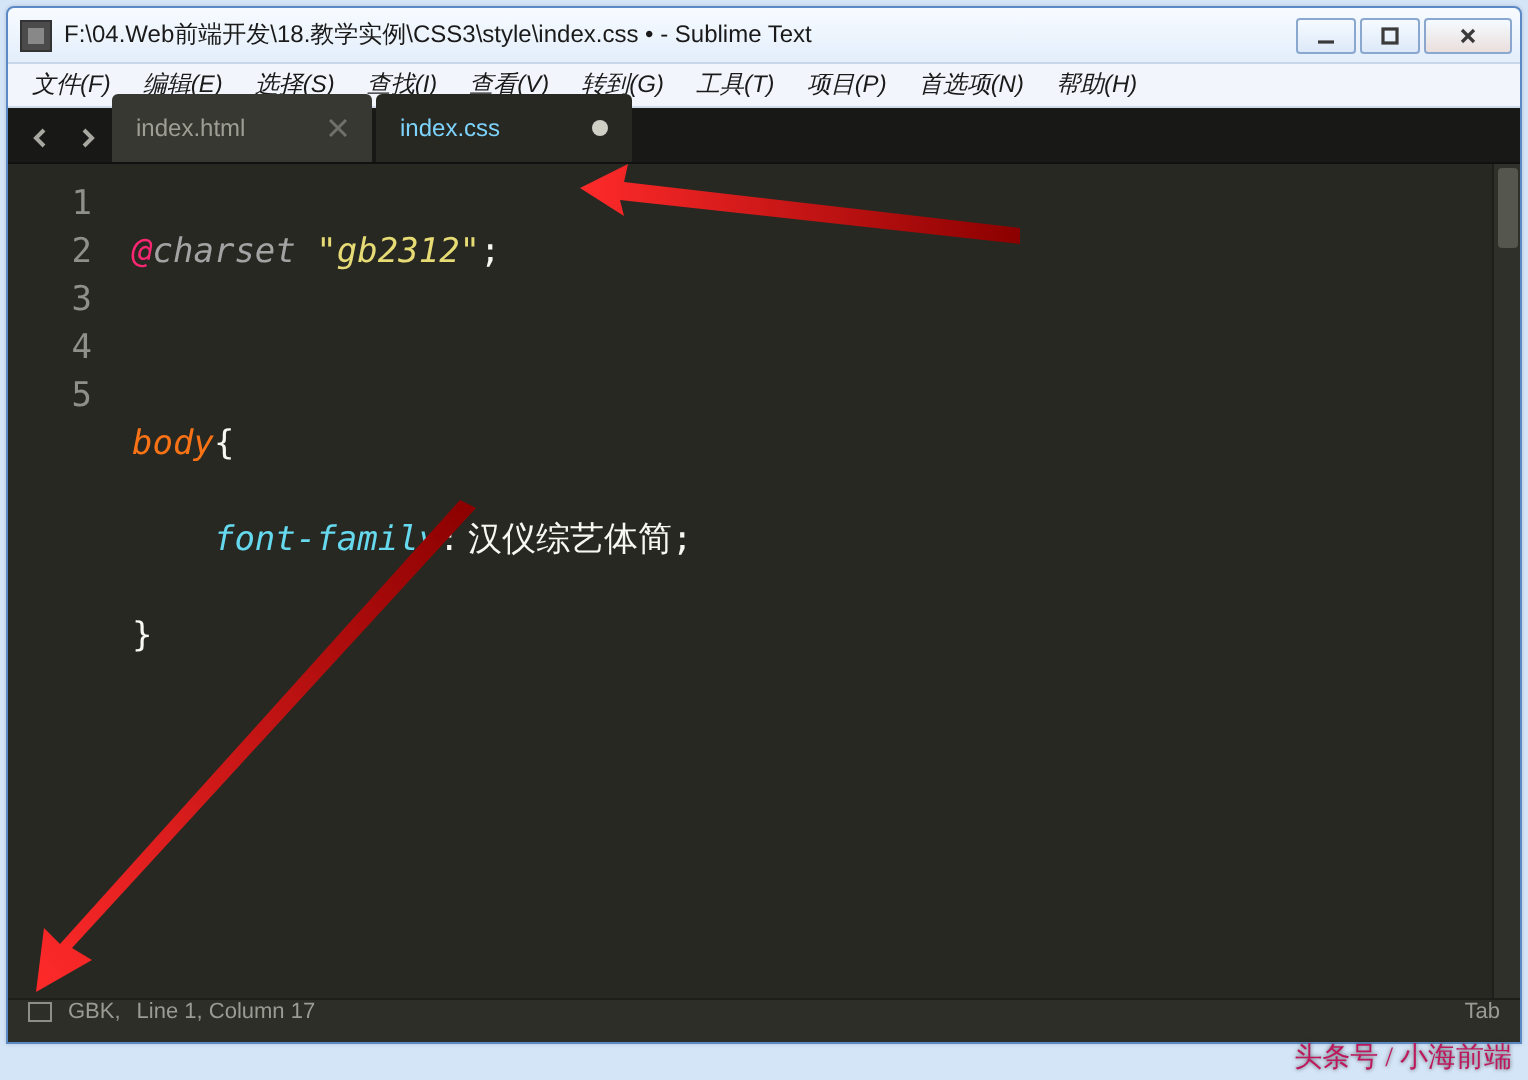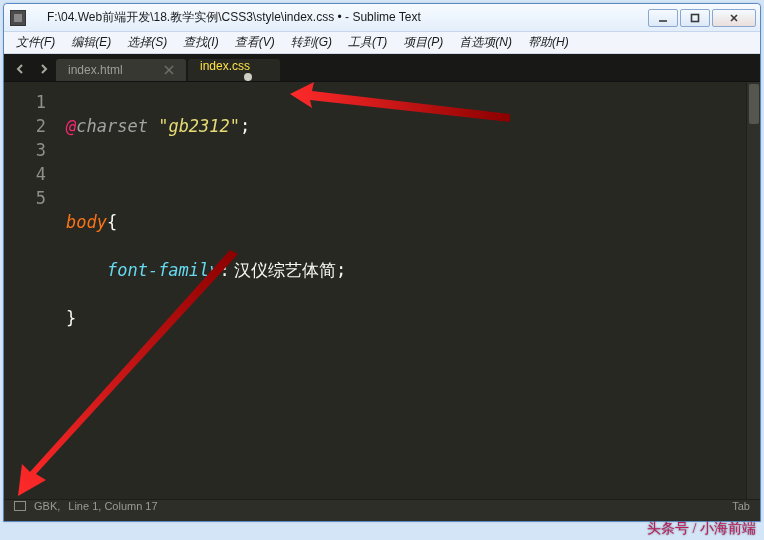--- a/index.html
+++ b/index.html
@@ -1,38 +1,38 @@
 <!DOCTYPE html>
 <html><head>
 <meta charset="utf-8">
 <style>
 * { margin:0; padding:0; box-sizing:border-box; user-select:none; }
 body { font-family:"Microsoft YaHei","Segoe UI",Tahoma,sans-serif; background:#d4e5f7; width:764px; height:540px; overflow:hidden; position:relative; }
 
 
 .window { position:absolute; left:3px; top:3px; width:758px; height:519px; background:#eaf2fb; border:1px solid #5a8ac6; border-radius:4px 4px 0 0; box-shadow:0 0 2px rgba(0,0,0,.15); display:flex; flex-direction:column; }
-.titlebar { height:28px; display:flex; align-items:center; padding:0 4px 0 6px; background:linear-gradient(#f7fbff,#e3eefb); border-bottom:1px solid #c7d6ea; border-radius:4px 4px 0 0;gap:15px; }
+.titlebar { height:28px; display:flex; align-items:center; padding:0 4px 0 6px; background:linear-gradient(#f7fbff,#e3eefb); border-bottom:1px solid #c7d6ea; border-radius:4px 4px 0 0; }
 .app-icon { width:16px; height:16px; background:#4b4b4b; border:1px solid #333; margin-right:6px; position:relative; }
 .app-icon:after{content:"";position:absolute;left:3px;top:3px;width:8px;height:8px;background:#888;}
 .title-text { font-size:12px; color:#1a1a1a; flex:1; overflow:hidden; white-space:nowrap; }
 .win-btns { display:flex; gap:2px; }
 .win-btn { width:30px; height:18px; border:1px solid #8aa8cf; background:linear-gradient(#f5faff,#dde9f8); border-radius:2px; display:flex; align-items:center; justify-content:center; font-size:11px; color:#333; cursor:pointer; }
 .win-btn.close { width:44px; background:linear-gradient(#f5faff,#eadfdc);}
 .win-btn svg{width:10px;height:10px;stroke:#3a3a3a;stroke-width:1.6;fill:none;}
 
 .menubar { height:22px; display:flex; align-items:center; padding:0 4px; background:#f2f6fc; border-bottom:1px solid #d0dae8; }
 .menu-item { font-size:12px; color:#1a1a1a; padding:2px 8px; cursor:pointer;font-style:italic; }
 
 
 .editor-area { flex:1; background:#272822; display:flex; flex-direction:column; color:#ccc; font-size:13px; position:relative;}
 .tabbar { height:28px; display:flex; align-items:flex-end; padding-left:4px; background:#181916; border-bottom:1px solid #111;}
 .tab-spacer{width:24px;height:24px;display:flex;align-items:center;justify-content:center;}
 .tab-spacer svg{width:10px;height:10px;stroke:#a8a8a0;stroke-width:2;fill:none;}
-.tab { display:flex; align-items:center; padding:0 12px; height:22px; font-size:12px; color:#bdbdb3; cursor:pointer; border-radius:3px 3px 0 0; margin-right:2px; position:relative;}
-.tab.active { background:#272822; color:#fde047;flex-direction:column;}
+.tab { display:flex; align-items:center; padding:0 12px; height:34px; font-size:12px; color:#bdbdb3; cursor:pointer; border-radius:3px 3px 0 0; margin-right:2px; position:relative;}
+.tab.active { background:#272822; color:#7dd3fc;}
 .tab.inactive { background:#373832; color:#9e9e95;}
 .tab-close { width:10px;height:10px; margin-left:28px; opacity:.55; }
 .tab .dot{width:8px;height:8px;border-radius:50%;background:#b0b0a6;margin-left:28px;}
 .tab.active .dot{background:#cfcfc6;}
 .tab-label{min-width:68px;}
 
 .code-wrap { flex:1; display:flex; position:relative; }
 .gutter { width:56px; text-align:right; padding:8px 14px 0 0; color:#8f908a; font-family:Consolas,Menlo,monospace; font-size:17px; line-height:24px; background:#272822; }
 .gutter div{height:24px;}
 .code { flex:1; padding:8px 0 0 6px; font-family:"Comic Sans MS",Consolas,monospace; font-style:italic; font-size:17px; line-height:24px; color:#f8f8f2; white-space:pre; position:relative;}

